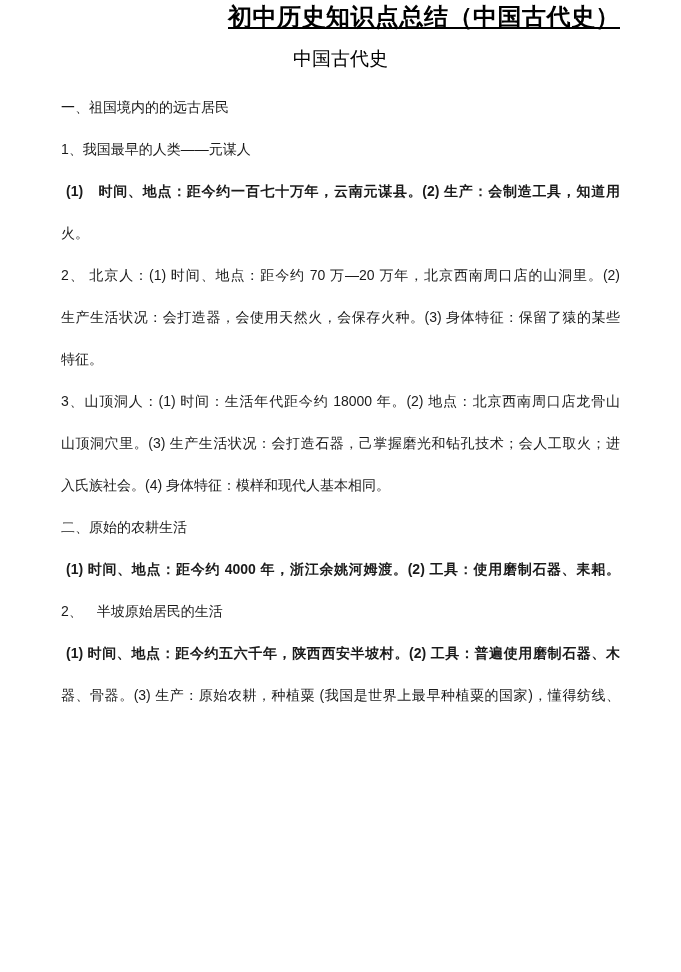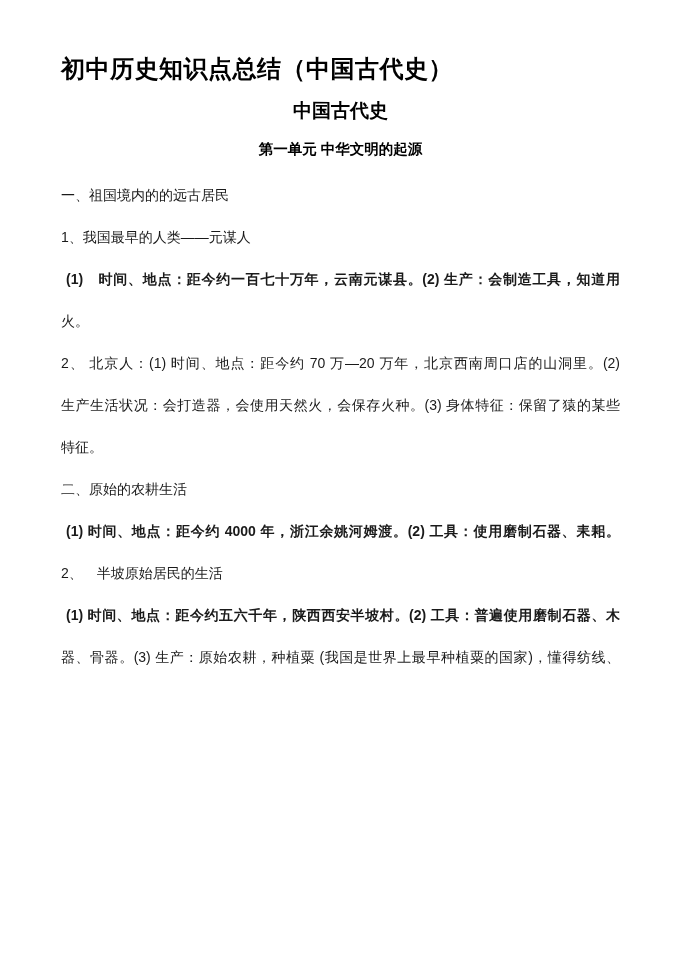--- a/index.html
+++ b/index.html
@@ -16,33 +16,33 @@
   }
   .page {
     width: 681px;
     height: 972px;
     box-sizing: border-box;
     padding: 0 61px;
     background: #ffffff;
   }
   .doc-title {
     margin: 0;
-    padding-top: 52px;
     font-size: 24px;
     line-height: 34px;
     font-weight: bold;
-    text-align: left;
+    text-align: right;
     color: #000000;
     letter-spacing: 0.5px;
+    text-decoration: underline;
   }
   .doc-subtitle {
     margin: 12px 0 0 0;
     font-size: 19px;
     line-height: 26px;
-    font-weight: bold;
+    font-weight: normal;
     text-align: center;
     color: #000000;
   }
   .section-heading {
     margin: 14px 0 0 0;
     font-size: 14.5px;
     line-height: 22px;
     font-weight: bold;
     text-align: center;
     color: #000000;
@@ -69,36 +69,40 @@
     padding-left: 5px;
     font-weight: bold;
   }
 </style>
 </head>
 <body>
 
 <div class="page">
   <h1 class="doc-title">初中历史知识点总结（中国古代史）</h1>
   <h2 class="doc-subtitle">中国古代史</h2>
-  <h3 class="section-heading">第一单元 中华文明的起源</h3>
   <div class="content">
       <div class="paragraph">
         <div class="line">一、祖国境内的的远古居民</div>
       </div>
       <div class="paragraph">
         <div class="line">1、我国最早的人类——元谋人</div>
       </div>
       <div class="paragraph">
         <div class="line full indent">(1)　时间、地点：距今约一百七十万年，云南元谋县。(2) 生产：会制造工具，知道用</div>
         <div class="line">火。</div>
       </div>
       <div class="paragraph">
         <div class="line full">2、 北京人：(1) 时间、地点：距今约 70 万—20 万年，北京西南周口店的山洞里。(2)</div>
         <div class="line full">生产生活状况：会打造器，会使用天然火，会保存火种。(3) 身体特征：保留了猿的某些</div>
         <div class="line">特征。</div>
+      </div>
+      <div class="paragraph">
+        <div class="line full">3、山顶洞人：(1) 时间：生活年代距今约 18000 年。(2) 地点：北京西南周口店龙骨山</div>
+        <div class="line full">山顶洞穴里。(3) 生产生活状况：会打造石器，己掌握磨光和钻孔技术；会人工取火；进</div>
+        <div class="line">入氏族社会。(4) 身体特征：模样和现代人基本相同。</div>
       </div>
       <div class="paragraph">
         <div class="line">二、原始的农耕生活</div>
       </div>
       <div class="paragraph">
         <div class="line full indent">(1) 时间、地点：距今约 4000 年，浙江余姚河姆渡。(2) 工具：使用磨制石器、耒耜。</div>
       </div>
       <div class="paragraph">
         <div class="line">2、　半坡原始居民的生活</div>
       </div>

